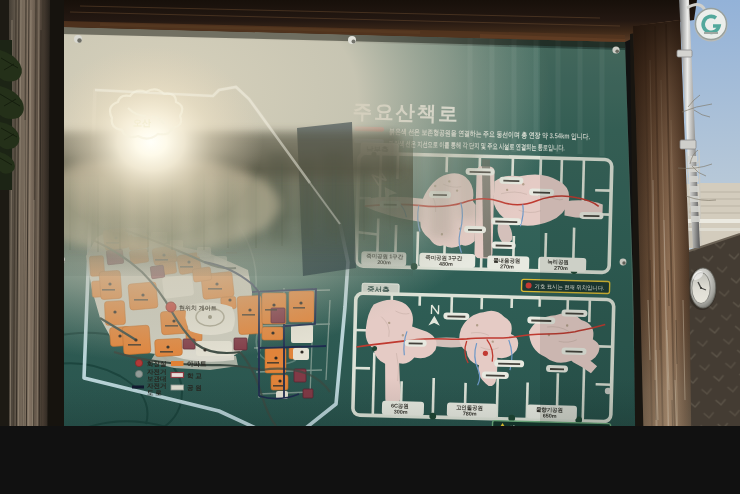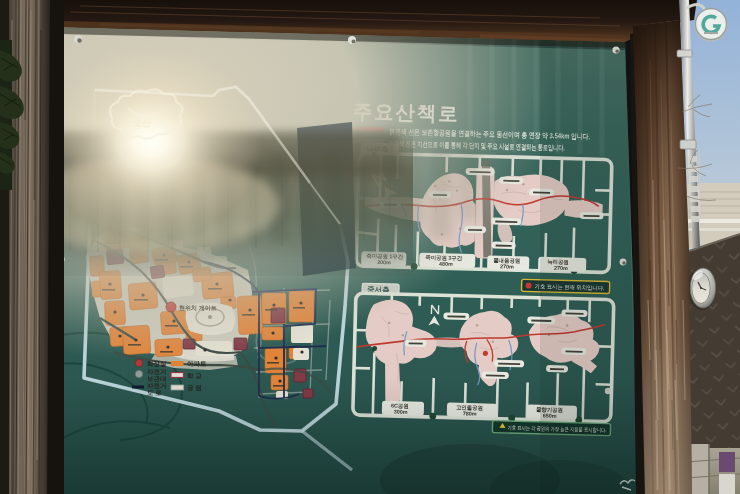--- a/index.html
+++ b/index.html
@@ -1,16 +1,16 @@
 <!DOCTYPE html>
 <html><head>
 <meta charset="utf-8">
 <style>
 html,body{margin:0;padding:0;background:#111;}
-#scene{position:relative;width:740px;height:494px;overflow:hidden;font-family:"Liberation Sans",sans-serif;}
+#scene{position:relative;width:740px;height:426px;overflow:hidden;font-family:"Liberation Sans",sans-serif;}
 </style>
 </head>
 <body>
 <div id="scene">
 <svg width="740" height="494" viewBox="0 0 740 494" xmlns="http://www.w3.org/2000/svg">
 <defs>
 <linearGradient id="gSky" x1="0" y1="0" x2="0" y2="1">
  <stop offset="0" stop-color="#93b2d8"></stop>
           <stop offset="0.35" stop-color="#b5c7d8"></stop>
  <stop offset="0.62" stop-color="#cfd6d8"></stop>

